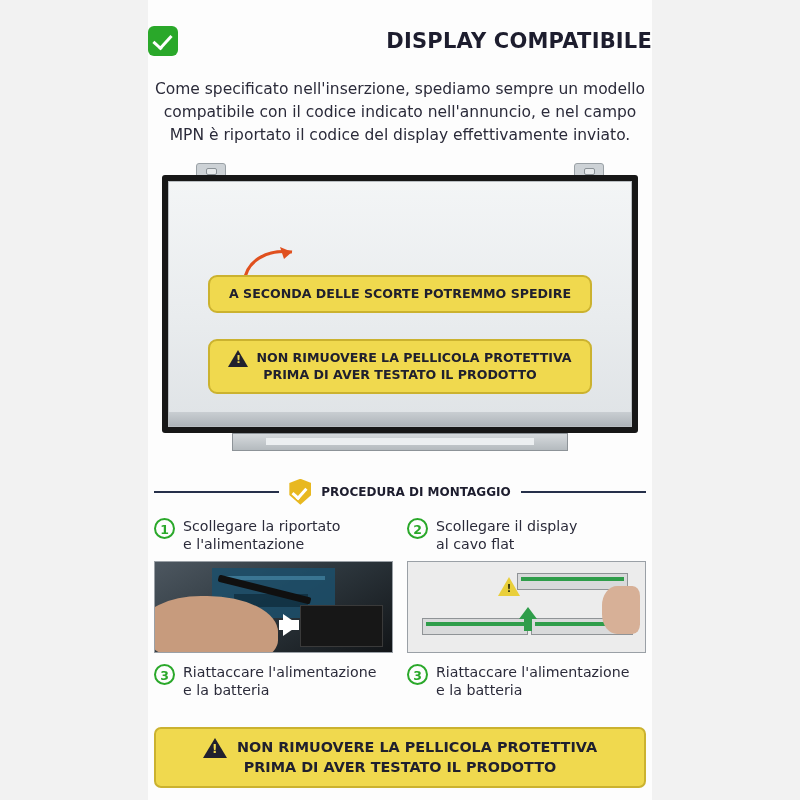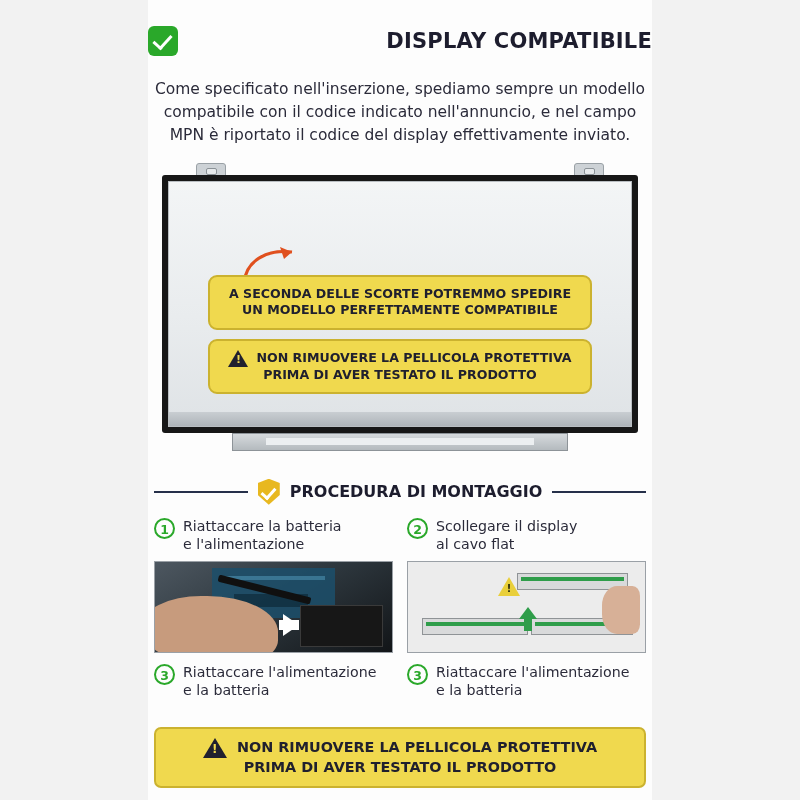--- a/index.html
+++ b/index.html
@@ -247,21 +247,21 @@
     position: absolute;
     left: 6px;
     top: 6px;
     width: 6px;
     height: 11px;
     border: solid #ffffff;
     border-width: 0 3px 3px 0;
     transform: rotate(42deg);
   }
   .section-title {
-    font-size: 16px;
+    font-size: 12px;
     font-weight: bold;
     color: #1d1d2e;
     white-space: nowrap;
   }
 
   .steps-grid {
     display: flex;
     gap: 14px;
     margin: 12px 6px 0 6px;
   }
@@ -500,21 +500,20 @@
         </div>
       </div>
 
       <svg class="arrow-curve" viewBox="0 0 64 40">
         <path d="M4 38 C 6 16, 26 4, 52 7" stroke="#e0501e" stroke-width="3" fill="none"></path>
         <path d="M52 7 L 40 2 L 44 14 Z" fill="#e0501e"></path>
       </svg>
 
       <div class="callout callout-1">
         <div>A SECONDA DELLE SCORTE POTREMMO SPEDIRE</div>
-        <div>UN MODELLO PERFETTAMENTE COMPATIBILE</div>
       </div>
 
       <div class="callout callout-2">
         <div class="warn-row">
           <span class="warn-tri"></span>
           <span>NON RIMUOVERE LA PELLICOLA PROTETTIVA</span>
         </div>
         <div>PRIMA DI AVER TESTATO IL PRODOTTO</div>
       </div>
 
@@ -526,21 +525,21 @@
       <span class="shield"></span>
       <span class="section-title">PROCEDURA DI MONTAGGIO</span>
       <span class="rule"></span>
     </div>
 
     <div class="steps-grid">
       <div class="step-col">
         <div class="step-line">
           <span class="num">1</span>
           <span>
-            <span>Riattaccare la batteria</span><br>
+            <span>Scollegare la riportato</span><br>
             <span>e l'alimentazione</span>
           </span>
         </div>
         <div class="photo photo-a">
           <span class="pcb"></span>
           <span class="battery"></span>
           <span class="screwdriver"></span>
           <span class="hand"></span>
           <span class="white-arrow"></span>
         </div>

